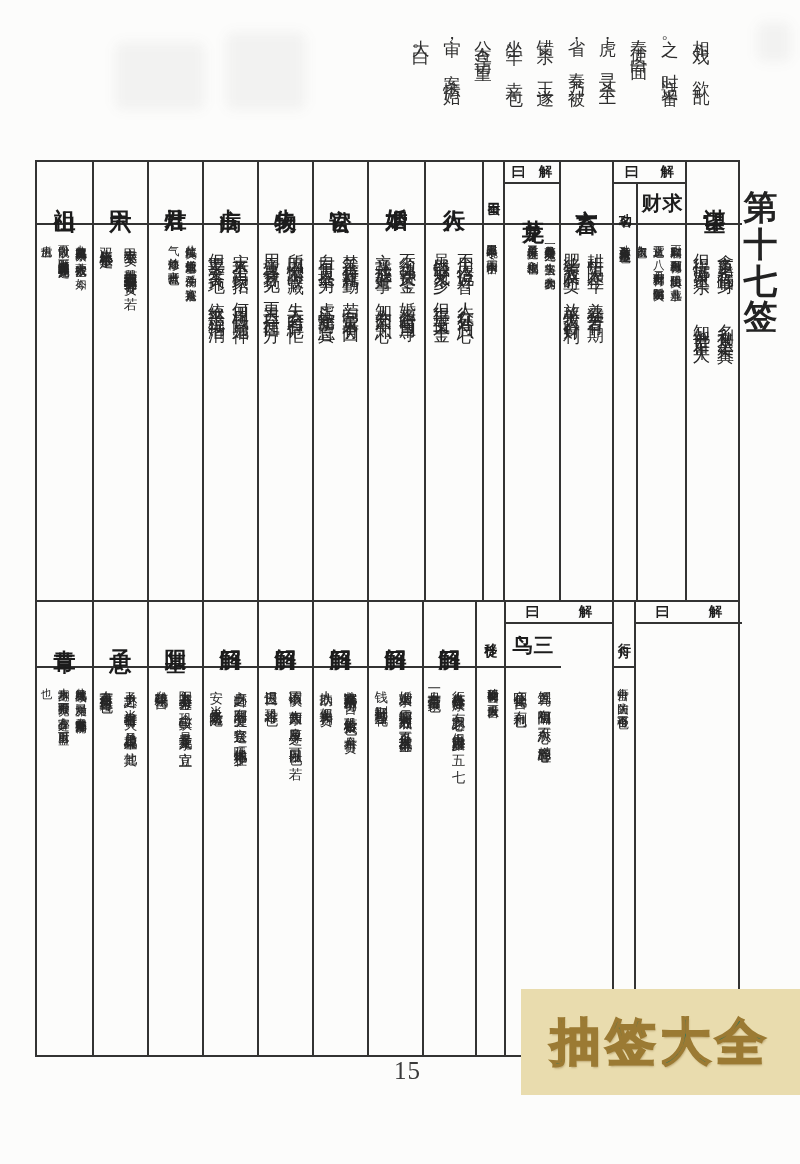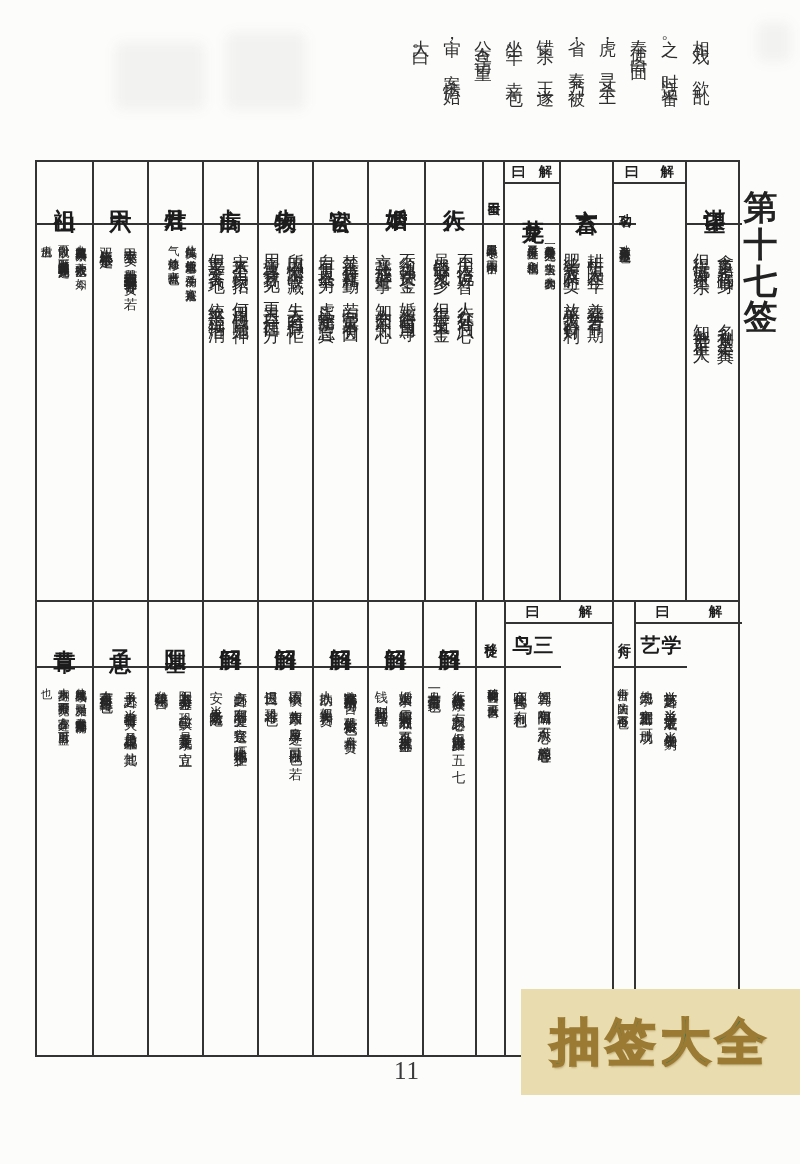--- a/index.html
+++ b/index.html
@@ -157,20 +157,26 @@
         <div class="group" style="flex: 0 0 73px;">
           <div class="strip">
             <span class="strip-ch">曰</span>
             <span class="strip-ch">解</span>
           </div>
           <div class="group-row">
             <div class="col" style="flex: 0 0 22px;">
               <div class="col-header hvs">功名</div>
               <div class="col-content sz-sm">功名肖羊之人及未科定可显达也</div>
             </div>
+            <div class="col" style="flex: 0 0 51px;">
+              <div class="col-header hh">财求</div>
+              <div class="col-content sz-sm">正财库取利　虽有微利可得　但恐防阻失　凡事业
+宜从正道　八　十二月有财利可得　偏财防阻失
+勿取吉也</div>
+            </div>
           </div>
         </div>
         <div class="col" style="flex: 0 0 57px;">
           <div class="col-header hv">谋望</div>
           <div class="col-content sz-lg">贪多更惹祸临身　　名利来从是未真
 但得忧游家道乐　　知他谁是百年人</div>
         </div>
       </div>
     <div class="band band2">
         <div class="col" style="flex: 0 0 55px;">
@@ -234,29 +240,24 @@
         <div class="col" style="flex: 0 0 22px;">
           <div class="col-header hvs">行舟</div>
           <div class="col-content sz-sm">行舟中吉　防凶失　合移不可也</div>
         </div>
         <div class="group" style="flex: 0 0 108px;">
           <div class="strip">
             <span class="strip-ch">曰</span>
             <span class="strip-ch">解</span>
           </div>
           <div class="group-row">
-            <div class="col" style="flex: 0 0 51px;">
-              <div class="col-header hh">艺学</div>
-              <div class="col-content sz-md">学技艺之卦　肖羊者学之定成　肖牛者勿学为
-他人学习　宜刻苦用工　可成功</div>
-            </div>
           </div>
         </div>
       </div>
   </div>
 
-  <div class="pagenum">11</div>
+  <div class="pagenum">15</div>
 
   <div class="watermark" style="background: rgb(233, 220, 174);">
     <span class="watermark-text" style="color: #0f766e;">抽签大全</span>
   </div>
 
 </div>
 
 </body></html>

